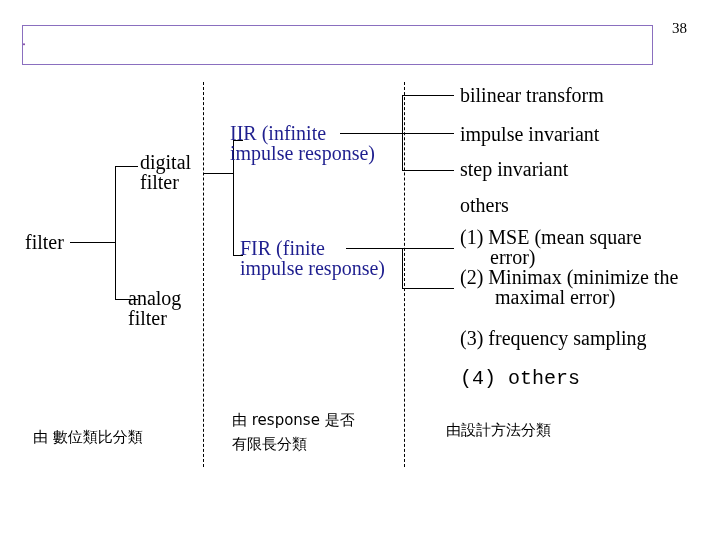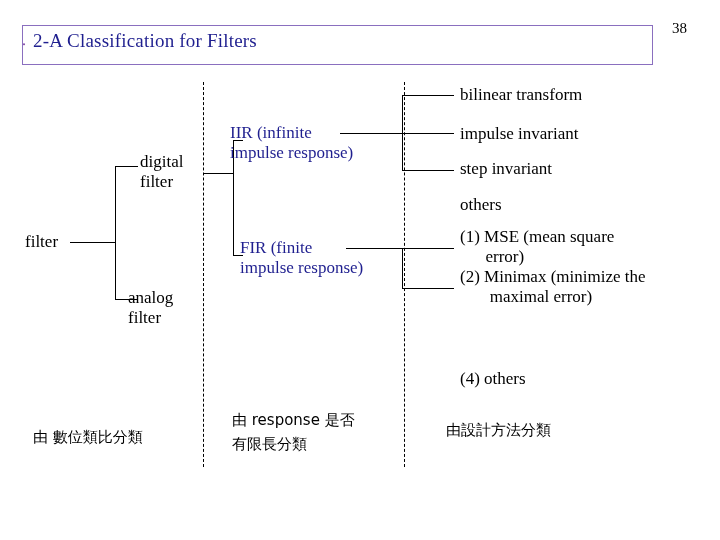--- a/index.html
+++ b/index.html
@@ -68,21 +68,21 @@
   }
   .vline {
     position: absolute;
     width: 0;
     border-left: 1px solid #000000;
   }
   
   .txt {
     position: absolute;
     font-family: "Liberation Serif", serif;
-    font-size: 17px;
+    font-size: 20px;
     color: #000000;
     line-height: 20px;
     white-space: pre;
   }
   .blue {
     color: #1f1f8f;
   }
   .cjk {
     font-family: "DejaVu Sans", sans-serif;
     font-size: 15px;
@@ -92,21 +92,20 @@
 </style>
 </head>
 <body>
 
 <div class="slide">
 
   <div class="page-num">38</div>
 
   <div class="title-box"></div>
   <div class="title-bullet">‧</div>
-  <div class="title-text">2-A  Classification for Filters</div>
 
   <div class="vdash" style="left:203px; top:82px; height:385px;"></div>
   <div class="vdash" style="left:404px; top:82px; height:385px;"></div>
 
   <div class="hline" style="left:70px; top:242px; width:45px;"></div>
   <div class="vline" style="left:115px; top:166px; height:133px;"></div>
   <div class="hline" style="left:115px; top:166px; width:23px;"></div>
   <div class="hline" style="left:115px; top:299px; width:23px;"></div>
 
   <div class="hline" style="left:203px; top:173px; width:30px;"></div>
@@ -137,20 +136,21 @@
 impulse response)</div>
 
   <div class="txt" style="left:460px; top:85px;">bilinear transform</div>
   <div class="txt" style="left:460px; top:124px;">impulse invariant</div>
   <div class="txt" style="left:460px; top:159px;text-align:right;">step invariant</div>
   <div class="txt" style="left:460px; top:195px;">others</div>
   <div class="txt" style="left:460px; top:227px;">(1) MSE (mean square
       error)
 (2) Minimax (minimize the
        maximal error)</div>
-  <div class="txt" style="left:460px; top:369px;">(4) others</div>
+  <div class="txt" style="left:460px; top:328px;">(3) frequency sampling</div>
+  <div class="txt" style="left:460px; top:369px;font-family:Liberation Mono, monospace;">(4) others</div>
 
   <div class="txt cjk" style="left:33px; top:425px;">由 數位類比分類</div>
   <div class="txt cjk" style="left:232px; top:408px;">由 response 是否
 有限長分類</div>
   <div class="txt cjk" style="left:446px; top:418px;">由設計方法分類</div>
 
 </div>
 
 </body></html>

